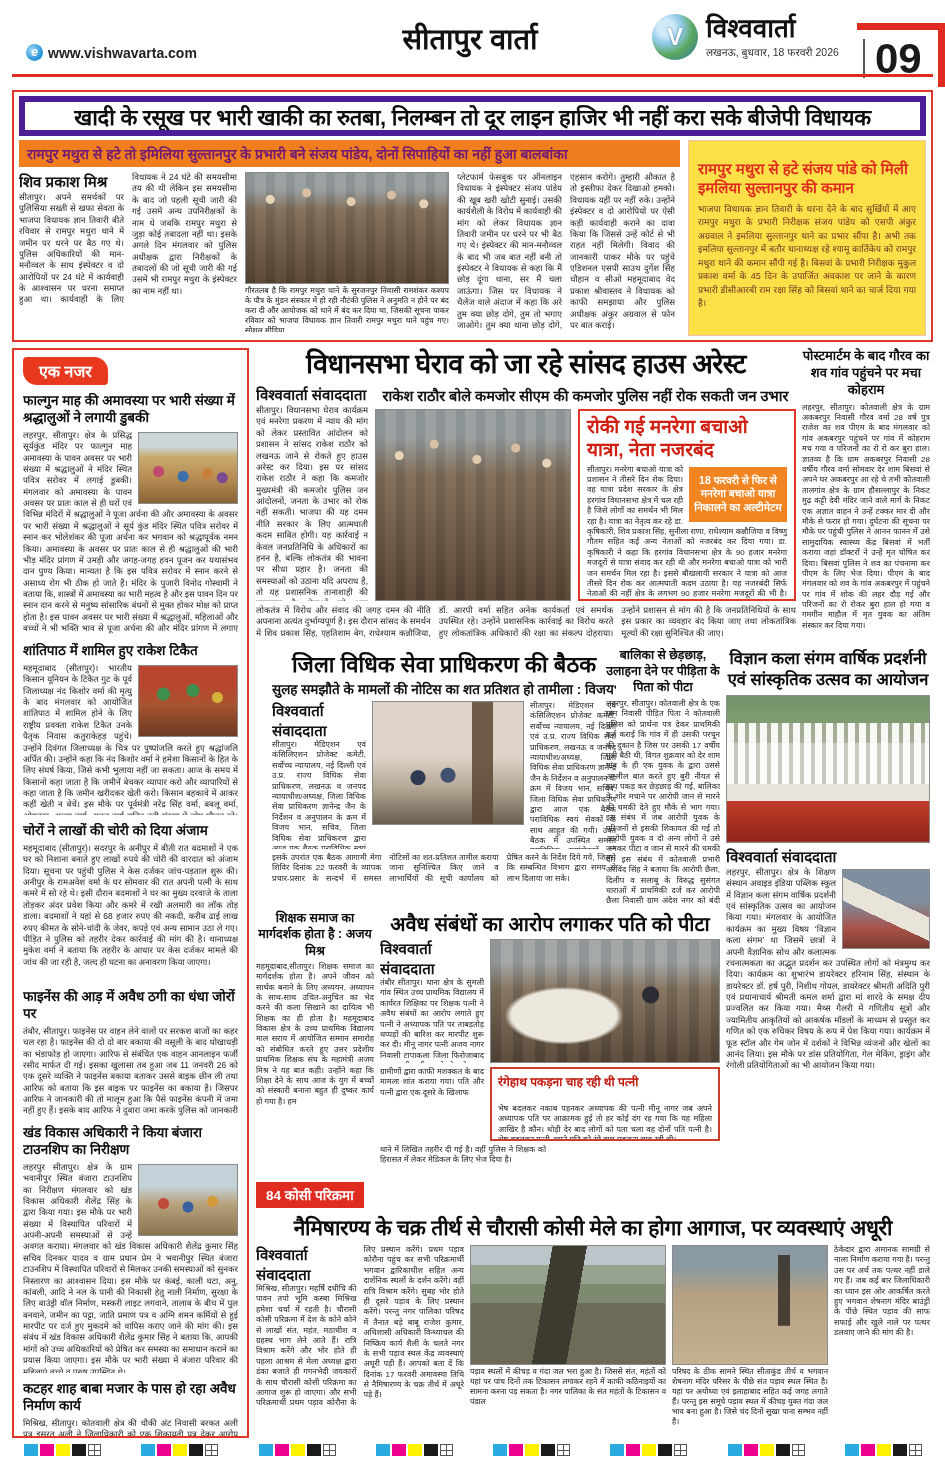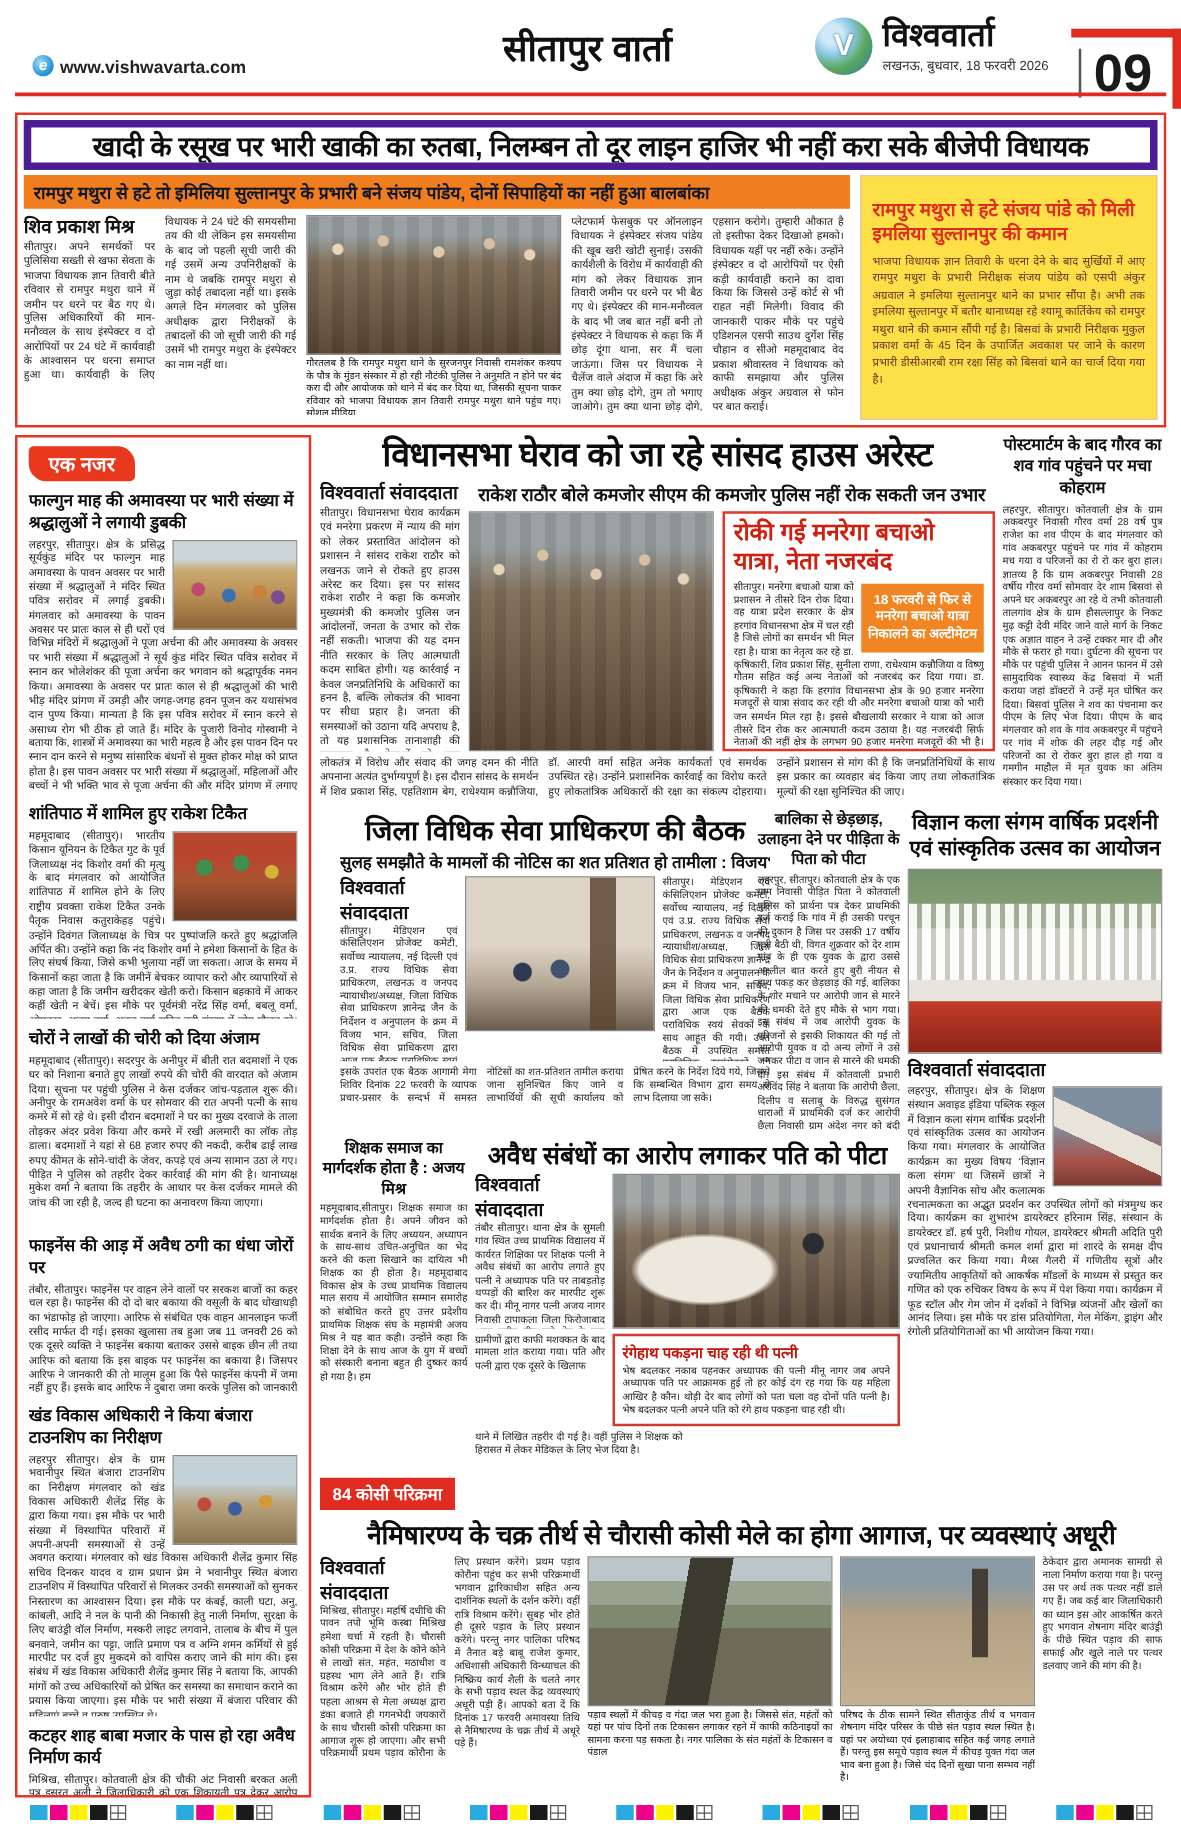--- a/index.html
+++ b/index.html
@@ -76,21 +76,21 @@
 .ph-banner{background:
  linear-gradient(25deg,rgba(0,0,0,0) 0 40%,#e8e4da 40% 60%,rgba(0,0,0,0) 60%),
  radial-gradient(circle at 30% 40%,#2e4a8f 0 6px,rgba(0,0,0,0) 7px),
  linear-gradient(180deg,#7f8fa0 0 40%,#a8534a 75%,#7d3a30 100%);}
 
 
 .lead{position:absolute;left:12px;top:90px;width:921px;height:252px;border:2px solid #e0392a;padding:4px 5px;background:#fff;}
 .lead-hl{border:6px solid #4c1d95;height:40px;display:flex;align-items:center;justify-content:center;font-size:22px;font-weight:800;letter-spacing:-0.3px;color:#0e0e0e;white-space:nowrap;overflow:hidden;padding:0 6px;}
 .lead-main{display:flex;gap:8px;margin-top:4px;height:196px;}
 .lead-left{flex:1;min-width:0;}
-.lead-banner{background:#f07d1e;color:#0f172a;font-weight:700;font-size:14px;padding:4px 8px;white-space:nowrap;overflow:hidden;}
+.lead-banner{background:#f07d1e;color:#701a75;font-weight:700;font-size:14px;padding:4px 8px;white-space:nowrap;overflow:hidden;}
 .lead-cols{display:flex;gap:8px;margin-top:5px;height:160px;overflow:hidden;}
 .lb{width:218px;column-count:2;column-gap:8px;overflow:hidden;}
 .lead-fig{width:204px;flex:none;}
 .lead-fig .photo{height:112px;}
 .pink{width:238px;flex:none;background:#fde047;border:1px solid #eac3b5;padding:19px 9px;overflow:hidden;}
 .pink h3{color:#e02b20;font-size:15px;line-height:1.25;font-weight:800;margin-bottom:5px;}
 .pink p{font-size:9px;line-height:1.5;text-align:justify;color:#6b3226;}
 
 
 .en{position:absolute;left:12px;top:348px;width:237px;height:1090px;border:2px solid #e0392a;padding:7px 9px;overflow:hidden;}
@@ -149,21 +149,21 @@
 
 
 .hus{position:absolute;left:380px;top:910px;width:340px;height:268px;overflow:hidden;}
 .hus-hl{font-size:20px;font-weight:800;text-align:center;white-space:nowrap;overflow:hidden;color:#0c0c0c;margin-bottom:2px;}
 .hus-row{display:flex;gap:6px;height:124px;}
 .hus-colA{width:104px;flex:none;overflow:hidden;}
 .hus-row .photo{flex:1;height:100%;}
 .hus-row2{display:flex;gap:6px;margin-top:4px;height:74px;}
 .hus-tail-left{width:104px;flex:none;overflow:hidden;}
 .redbox{flex:1;border:2px solid #cf3b2d;padding:4px 6px;overflow:hidden;}
-.redbox h4{color:#c0160b;font-size:12px;font-weight:800;margin-bottom:2px;}
+.redbox h4{color:#c0160b;font-size:12px;font-weight:800;margin-bottom:14px;}
 .hus-tail{margin-top:4px;column-count:2;column-gap:8px;height:34px;overflow:hidden;}
 
 
 .par{position:absolute;left:256px;top:1182px;width:674px;height:254px;overflow:hidden;}
 .kick-row{display:flex;height:26px;align-items:stretch;}
 .kick{background:#e02b20;color:#fff;font-weight:800;font-size:13.5px;padding:4px 10px;white-space:nowrap;}
 .kick-sub{flex:1;background:#fbe8d0;color:#161616;font-weight:800;font-size:12.5px;padding:5px 8px;white-space:nowrap;overflow:hidden;}
 .par-hl{font-size:21px;font-weight:800;text-align:center;white-space:nowrap;overflow:hidden;letter-spacing:-0.3px;color:#0c0c0c;margin:5px 0 4px;}
 .par-row{display:flex;gap:6px;height:186px;}
 .par-colA{width:208px;flex:none;column-count:2;column-gap:7px;overflow:hidden;}

